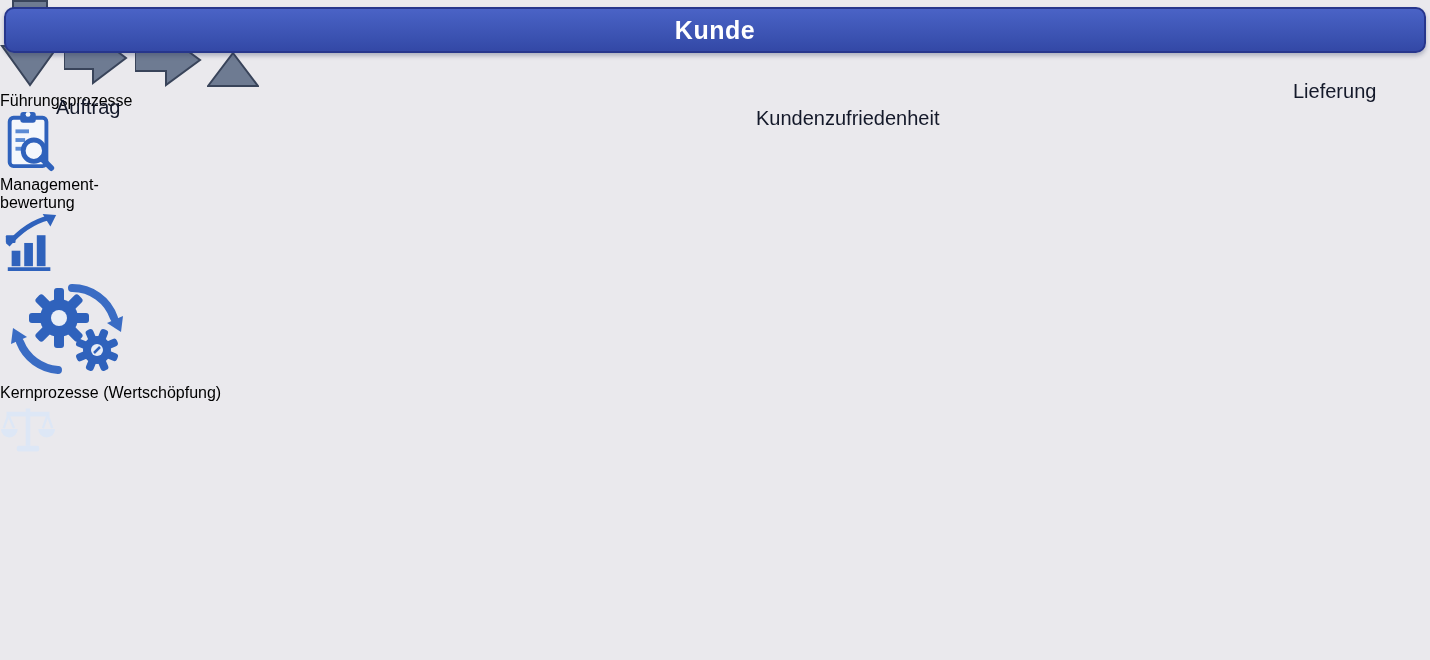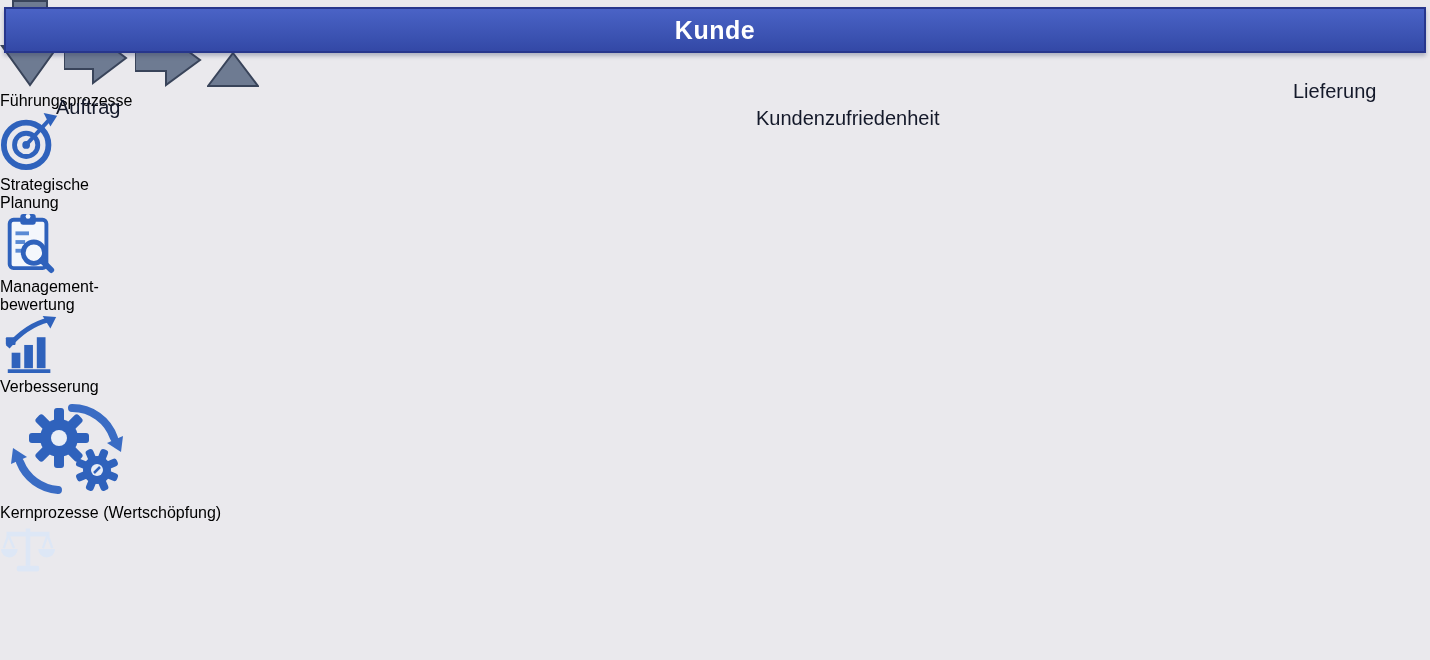--- a/index.html
+++ b/index.html
@@ -5,21 +5,21 @@
   html,body{margin:0;padding:0;}
   body{
     width:1430px;height:660px;position:relative;overflow:hidden;
     background:#eae9ed;
     font-family:"Liberation Sans",sans-serif;
   }
   
   .kunde-bar{
     position:absolute;left:4px;right:4px;top:7px;height:42px;
     background:linear-gradient(180deg,#4a63c6 0%,#3a51b0 70%,#3348a6 100%);
-    border:2px solid #27368c;border-radius:0;
+    border:2px solid #27368c;border-radius:10px;
     display:flex;align-items:center;justify-content:center;
     color:#fff;font-weight:bold;font-size:25px;letter-spacing:.5px;
     box-shadow:0 3px 4px rgba(40,50,90,.3);
   }
   
   .flow-label{position:absolute;font-weight:normal;font-size:20px;color:#14192a;}
   .lbl-auftrag{left:56px;top:96px;}
   .lbl-kzf{left:756px;top:107px;}
   .lbl-lieferung{left:1293px;top:80px;}
   
@@ -127,33 +127,20 @@
 <div class="dashed-rect"></div>
 <div class="dashed-divider"></div>
 
 
 <div class="section fuehrung">
   <div class="sec-header">
     <span>Führungsprozesse</span>
   </div>
   <div class="fuehrung-body">
 
-    <div class="fbox" style="left:23px;width:272px">
-      <svg class="icon" width="62" height="62" viewBox="0 0 64 64">
-        <circle cx="27" cy="36" r="23" fill="none" stroke="#2f62bc" stroke-width="6"></circle>
-        <circle cx="27" cy="36" r="12" fill="none" stroke="#2f62bc" stroke-width="5"></circle>
-        <circle cx="27" cy="36" r="4" fill="#2f62bc"></circle>
-        <line x1="27" y1="36" x2="50" y2="11" stroke="#2f62bc" stroke-width="4"></line>
-        <path d="M45 3 l14 3 -7 11 z" fill="#2f62bc"></path>
-      </svg>
-      <div class="txt">
-        <div>Strategische</div>
-        <div>Planung</div>
-      </div>
-    </div>
     <div class="fbox-arrow" style="left:299px"></div>
 
     <div class="fbox" style="left:322px;width:255px">
       <svg class="icon" width="58" height="62" viewBox="0 0 60 64">
         <rect x="10" y="8" width="38" height="50" rx="4" fill="#f4f7fc" stroke="#2f62bc" stroke-width="4"></rect>
         <rect x="21" y="2" width="16" height="11" rx="3" fill="#2f62bc"></rect>
         <circle cx="29" cy="4.5" r="2.5" fill="#f4f7fc"></circle>
         <line x1="16" y1="22" x2="30" y2="22" stroke="#5a8ad4" stroke-width="4"></line>
         <line x1="16" y1="31" x2="26" y2="31" stroke="#5a8ad4" stroke-width="4"></line>
         <line x1="16" y1="40" x2="24" y2="40" stroke="#5a8ad4" stroke-width="4"></line>
@@ -174,21 +161,20 @@
         <svg class="icon" width="62" height="60" viewBox="0 0 64 62">
           <rect x="12" y="40" width="9" height="16" fill="#2f62bc"></rect>
           <rect x="25" y="32" width="9" height="24" fill="#2f62bc"></rect>
           <rect x="38" y="24" width="9" height="32" fill="#2f62bc"></rect>
           <line x1="8" y1="59" x2="52" y2="59" stroke="#2f62bc" stroke-width="4"></line>
           <path d="M8 34 C 20 20, 34 10, 50 6" fill="none" stroke="#2f62bc" stroke-width="5"></path>
           <path d="M44 2 l14 1 -6 12 z" fill="#2f62bc"></path>
           <rect x="6" y="24" width="10" height="8" rx="1" fill="#2f62bc"></rect>
         </svg>
         <div class="txt">
-          <div>Verbesserung</div>
         </div>
       </div>
     </div>
 
     <div class="gears-wrap">
       <svg width="135" height="104" viewBox="0 0 135 104">
         <path d="M72 12 A44 44 0 0 1 114 42" fill="none" stroke="#3a6cc4" stroke-width="8" stroke-linecap="round"></path>
         <path d="M121 56 l-14 -9 16 -7 z" fill="#3a6cc4"></path>
         <path d="M58 94 A44 44 0 0 1 20 66" fill="none" stroke="#3a6cc4" stroke-width="8" stroke-linecap="round"></path>
         <path d="M13 52 l14 9 -16 7 z" fill="#3a6cc4"></path>

